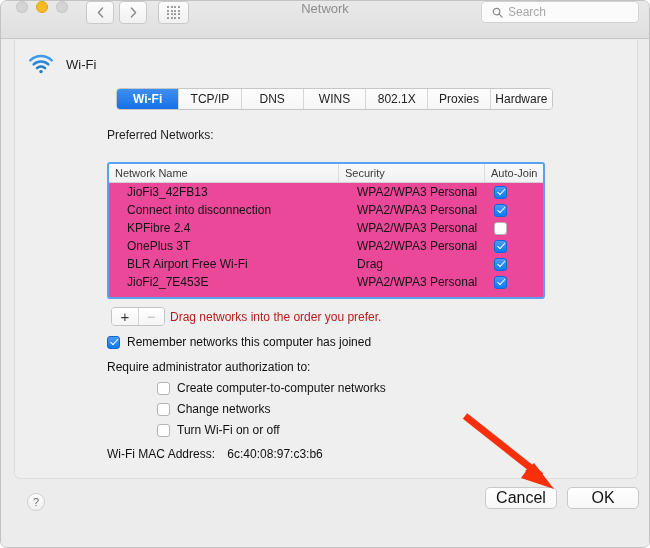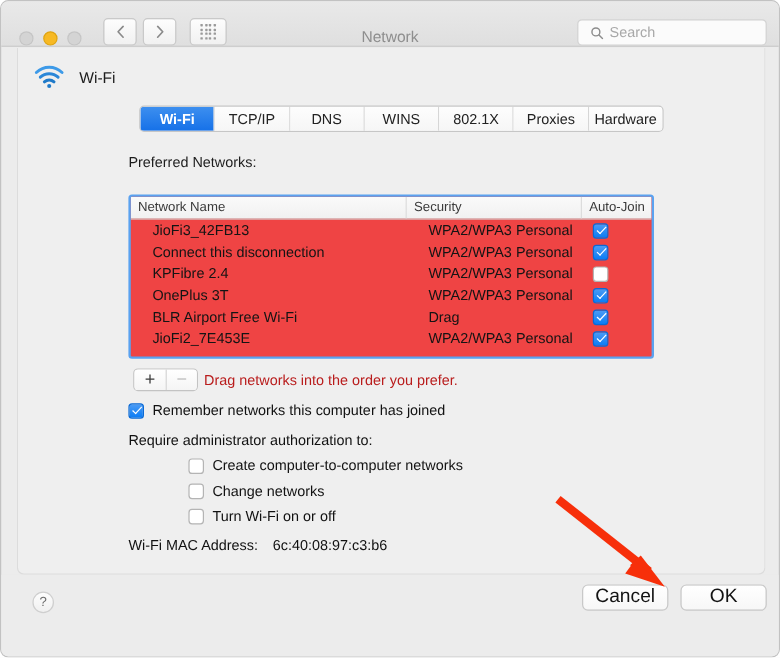--- a/index.html
+++ b/index.html
@@ -22,21 +22,21 @@
     overflow: hidden;
   }
 
   
   .titlebar {
     position: relative;
     height: 38px;
     background: linear-gradient(to bottom, #e9e9e9 0%, #dfdfdf 100%);
     border-bottom: 1px solid #c6c6c6;
     display: flex;
-    align-items: flex-end;
+    align-items: flex-start;
   }
 
   .traffic {
     display: flex;
     align-items: center;
     gap: 8px;
     margin-left: 15px;
   }
   .light {
     width: 12px; height: 12px;
@@ -146,21 +146,21 @@
     margin: 18px 0 6px 92px;
     font-size: 12px; color: #1d1d1d;
   }
 
   .table-wrap {
     position: absolute;
     left: 92px; top: 122px;
     width: 438px; height: 137px;
     border: 2px solid #5aa2f0;
     border-radius: 3px;
-    background: #ef4444;
+    background: #ec4899;
     overflow: hidden;
   }
   .thead {
     display: flex;
     height: 19px;
     background: linear-gradient(to bottom,#fafafa,#f1f1f1);
     border-bottom: 1px solid #d2d2d2;
     font-size: 11px; color: #3a3a3a;
   }
   .th { display: flex; align-items: center; padding-left: 6px; }
@@ -375,21 +375,21 @@
 
       <div class="trow">
         <div class="td name">JioFi3_42FB13</div>
         <div class="td sec">WPA2/WPA3 Personal</div>
         <div class="td join">
           <span class="cb on"></span>
         </div>
       </div>
 
       <div class="trow">
-        <div class="td name">Connect this disconnection</div>
+        <div class="td name">Connect into disconnection</div>
         <div class="td sec">WPA2/WPA3 Personal</div>
         <div class="td join">
           <span class="cb on"></span>
         </div>
       </div>
 
       <div class="trow">
         <div class="td name">KPFibre 2.4</div>
         <div class="td sec">WPA2/WPA3 Personal</div>
         <div class="td join">

